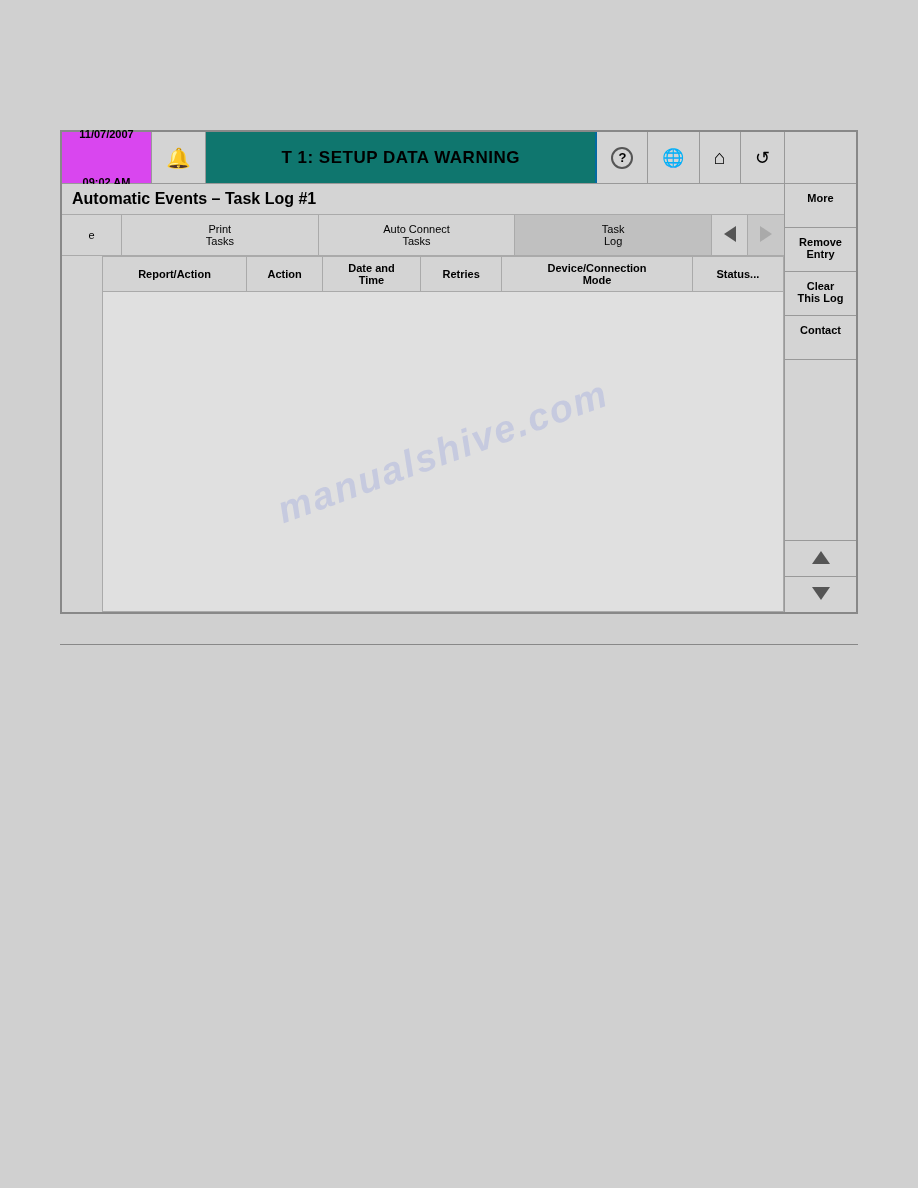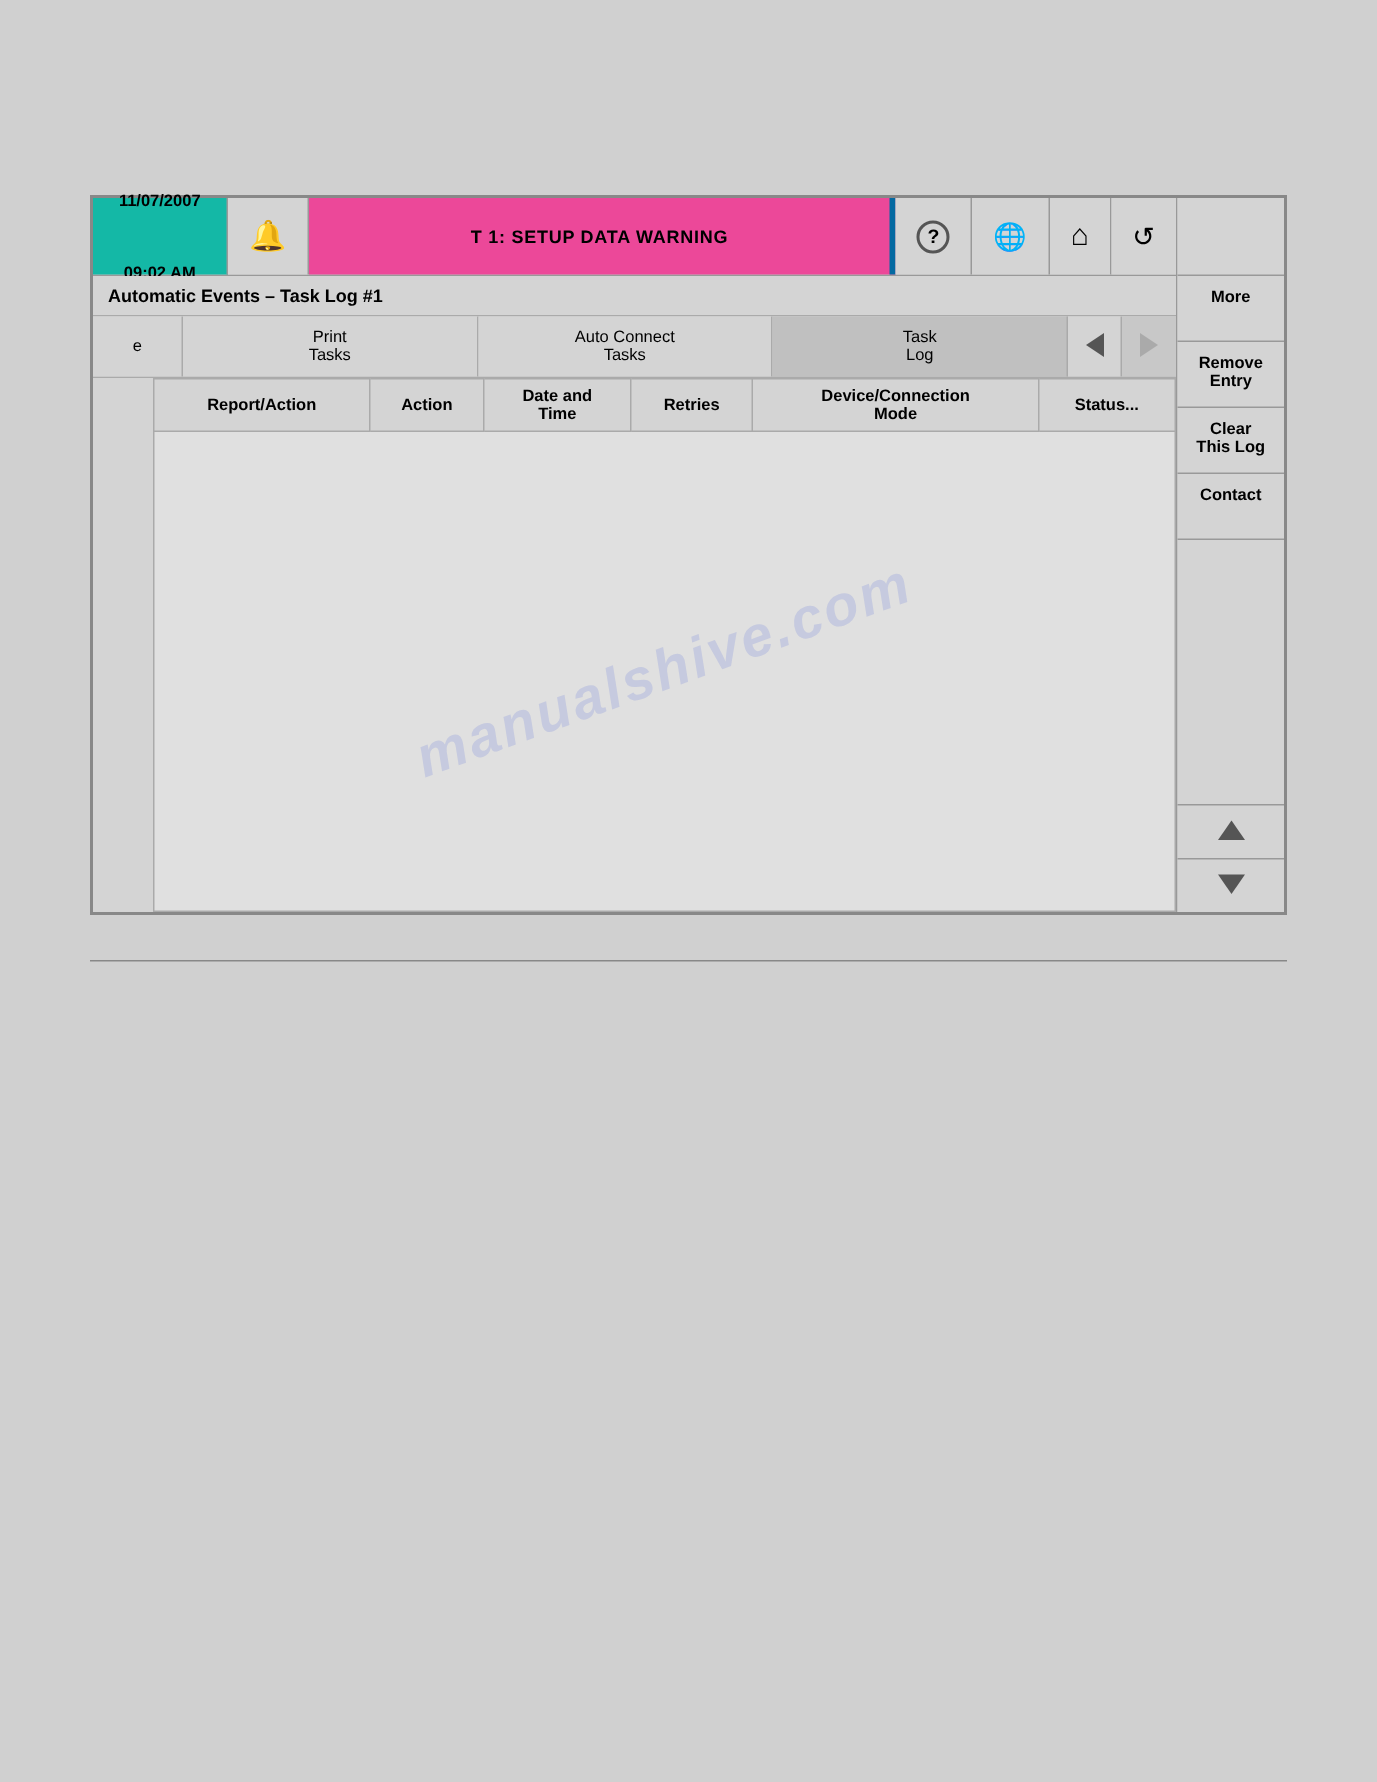--- a/index.html
+++ b/index.html
@@ -39,21 +39,21 @@
       border-bottom: 1px solid #999;
       height: 52px;
     }
 
     .header-datetime {
       display: flex;
       flex-direction: column;
       justify-content: center;
       align-items: center;
       padding: 4px 10px;
-      background: #14b8a6;
+      background: #d946ef;
       border-right: 1px solid #999;
       min-width: 90px;
       font-size: 11px;
       font-weight: bold;
       gap: 36px;
     }
 
     .header-bell {
       display: flex;
       align-items: center;
@@ -62,23 +62,23 @@
       background: #d4d4d4;
       border-right: 1px solid #999;
       font-size: 20px;
     }
 
     .header-title {
       flex: 1;
       display: flex;
       align-items: center;
       justify-content: center;
-      background: #ec4899;
-      border-right: 4px solid #0369a1;
-      font-size: 12px;
+      background: #0f766e;
+      border-right: 2px solid #0369a1;
+      font-size: 17px;
       font-weight: bold;
       letter-spacing: 0.5px;
     }
 
     .header-icons {
       display: flex;
       flex-direction: row;
       align-items: stretch;
     }
 
@@ -92,21 +92,21 @@
       font-size: 18px;
       background: #d4d4d4;
     }
     .header-icon-btn:last-child {
       border-right: none;
     }
 
     
     .page-title-bar {
       padding: 6px 10px;
-      font-size: 12px;
+      font-size: 16px;
       font-weight: bold;
       background: #d4d4d4;
       border-bottom: 1px solid #aaa;
     }
 
     
     .tabs-row {
       display: flex;
       flex-direction: row;
       background: #d4d4d4;

